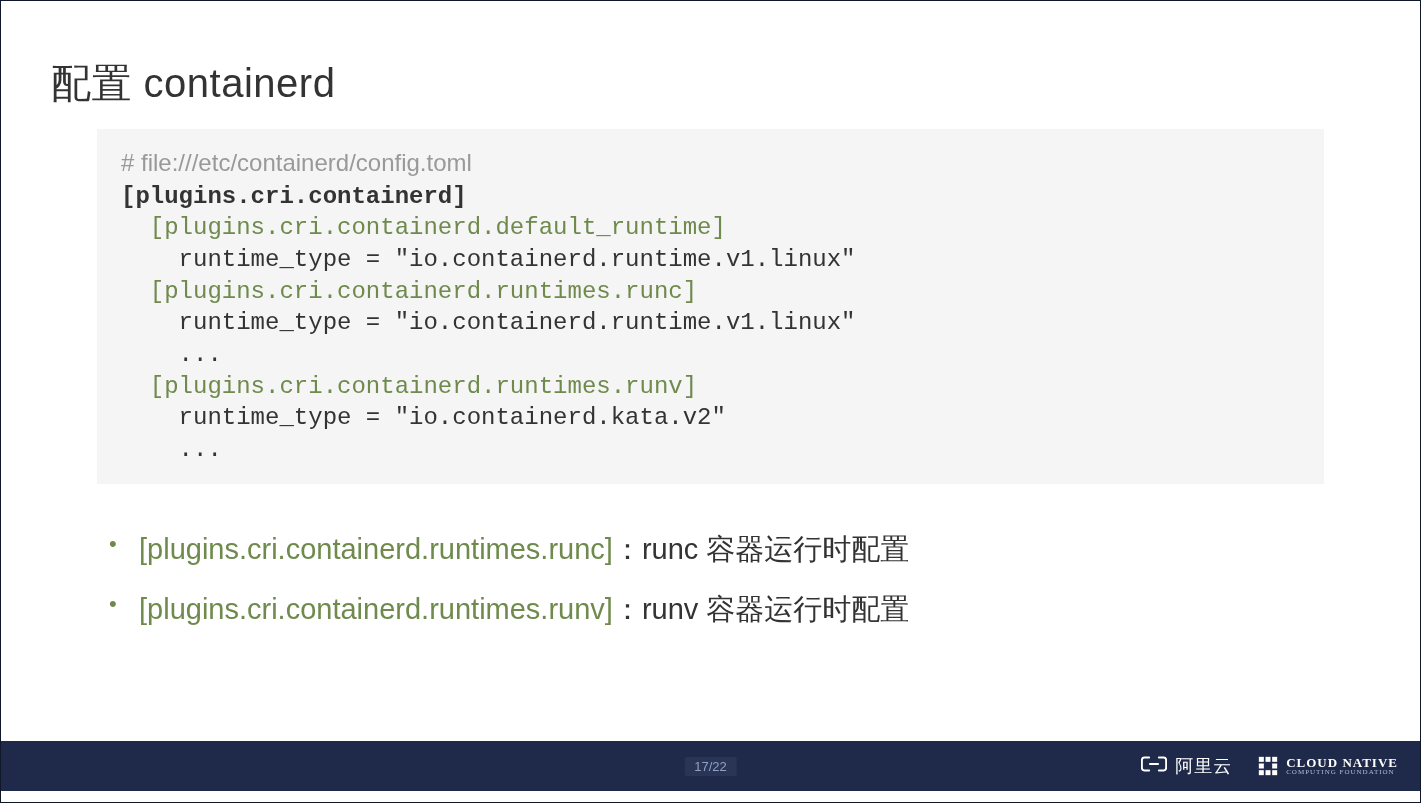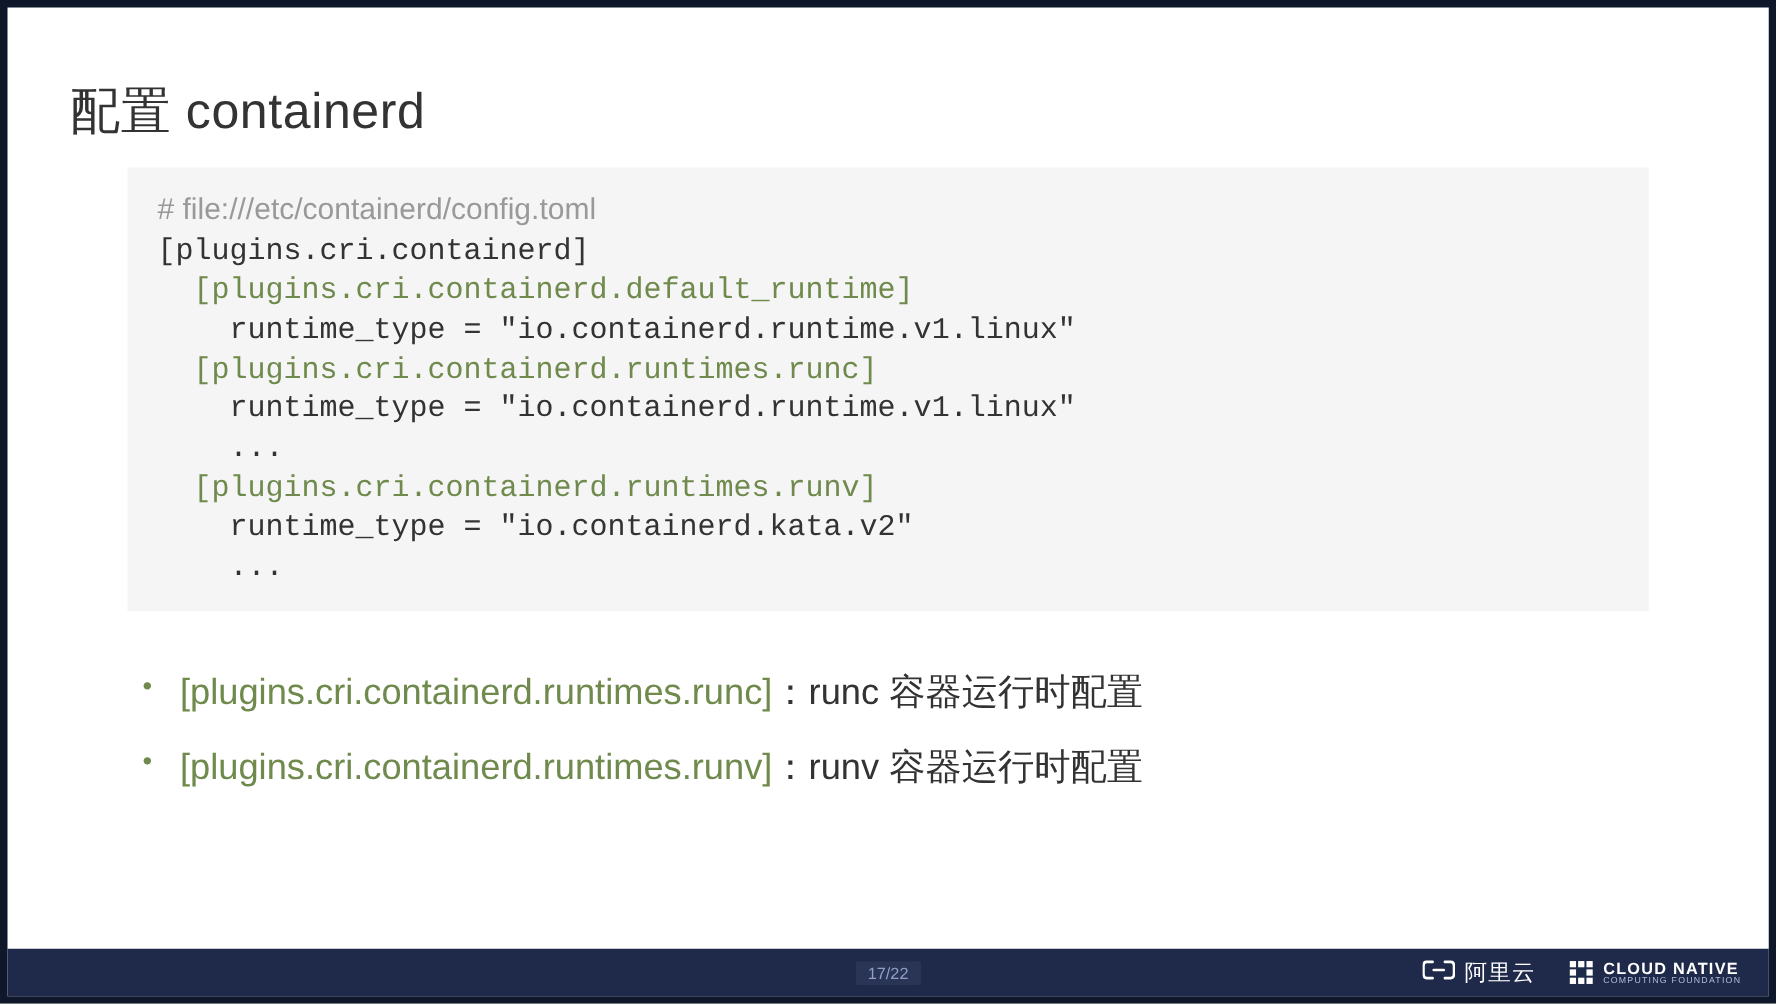--- a/index.html
+++ b/index.html
@@ -12,21 +12,21 @@
     color: #333;
     box-sizing: border-box;
     position: relative;
     overflow: hidden;
   }
   .slide {
     width: 1421px;
     height: 803px;
     box-sizing: border-box;
     padding: 55px 50px 0 50px;
-    border: 6px solid #0f172a;
+    border: 1px solid #0f172a;
     position: relative;
   }
   .title {
     font-size: 40px;
     font-weight: 400;
     color: #333;
     margin: 0 0 18px 0;
     letter-spacing: 0.5px;
   }
   .code-block {
@@ -34,21 +34,21 @@
     margin-left: 46px;
     margin-right: 46px;
     padding: 18px 24px 18px 24px;
     font-family: "Menlo", "Consolas", "Courier New", monospace;
     font-size: 24px;
     line-height: 1.32;
     color: #333;
     white-space: pre;
   }
   .code-comment { color: #999; font-family: "Helvetica Neue", Arial, sans-serif; }
-  .code-bold    { font-weight: normal; }
+  .code-bold    { font-weight: bold; }
   .code-section { color: #6f8a4c; }
   .bullets {
     margin: 42px 0 0 58px;
     padding: 0;
     list-style: none;
   }
   .bullets li {
     position: relative;
     padding-left: 30px;
     font-size: 29px;
@@ -61,23 +61,23 @@
     position: absolute;
     left: 0;
     top: 0;
     color: #6f8a4c;
     font-size: 22px;
   }
   .bullet-key { color: #6f8a4c; }
   .footer-bar {
     position: absolute;
     left: 0;
-    bottom: 0;
+    bottom: 11px;
     width: 100%;
-    height: 38px;
+    height: 50px;
     background: #1f2a4a;
     display: flex;
     align-items: center;
     justify-content: center;
     color: #ccc;
     font-size: 14px;
   }
   .footer-center {
     position: absolute;
     left: 50%;
@@ -94,21 +94,21 @@
     display: flex;
     align-items: center;
     gap: 26px;
   }
   .aliyun-block { display: flex; align-items: flex-start; gap: 8px; color: #fff; }
   .aliyun-logo {
     width: 26px; height: 20px;
     display: inline-flex; align-items: center; justify-content: center;
   }
   .aliyun-text { font-size: 18px; font-weight: 500; color: #fff; letter-spacing: 1px; }
-  .cncf-block { display: flex; align-items: center; gap: 8px; color: #fff; }
+  .cncf-block { display: flex; align-items: center; gap: 8px; color: #fff; font-family: Liberation Serif, serif; }
   .cncf-icon {
     width: 20px; height: 20px;
     display: inline-block;
   }
   .cncf-text { display: flex; flex-direction: column; line-height: 1; }
   .cncf-main { font-size: 13px; font-weight: 700; letter-spacing: 1px; }
   .cncf-sub  { font-size: 7px;  letter-spacing: 1px; color: #b0bcd8; }
 </style>
 </head>
 <body>

